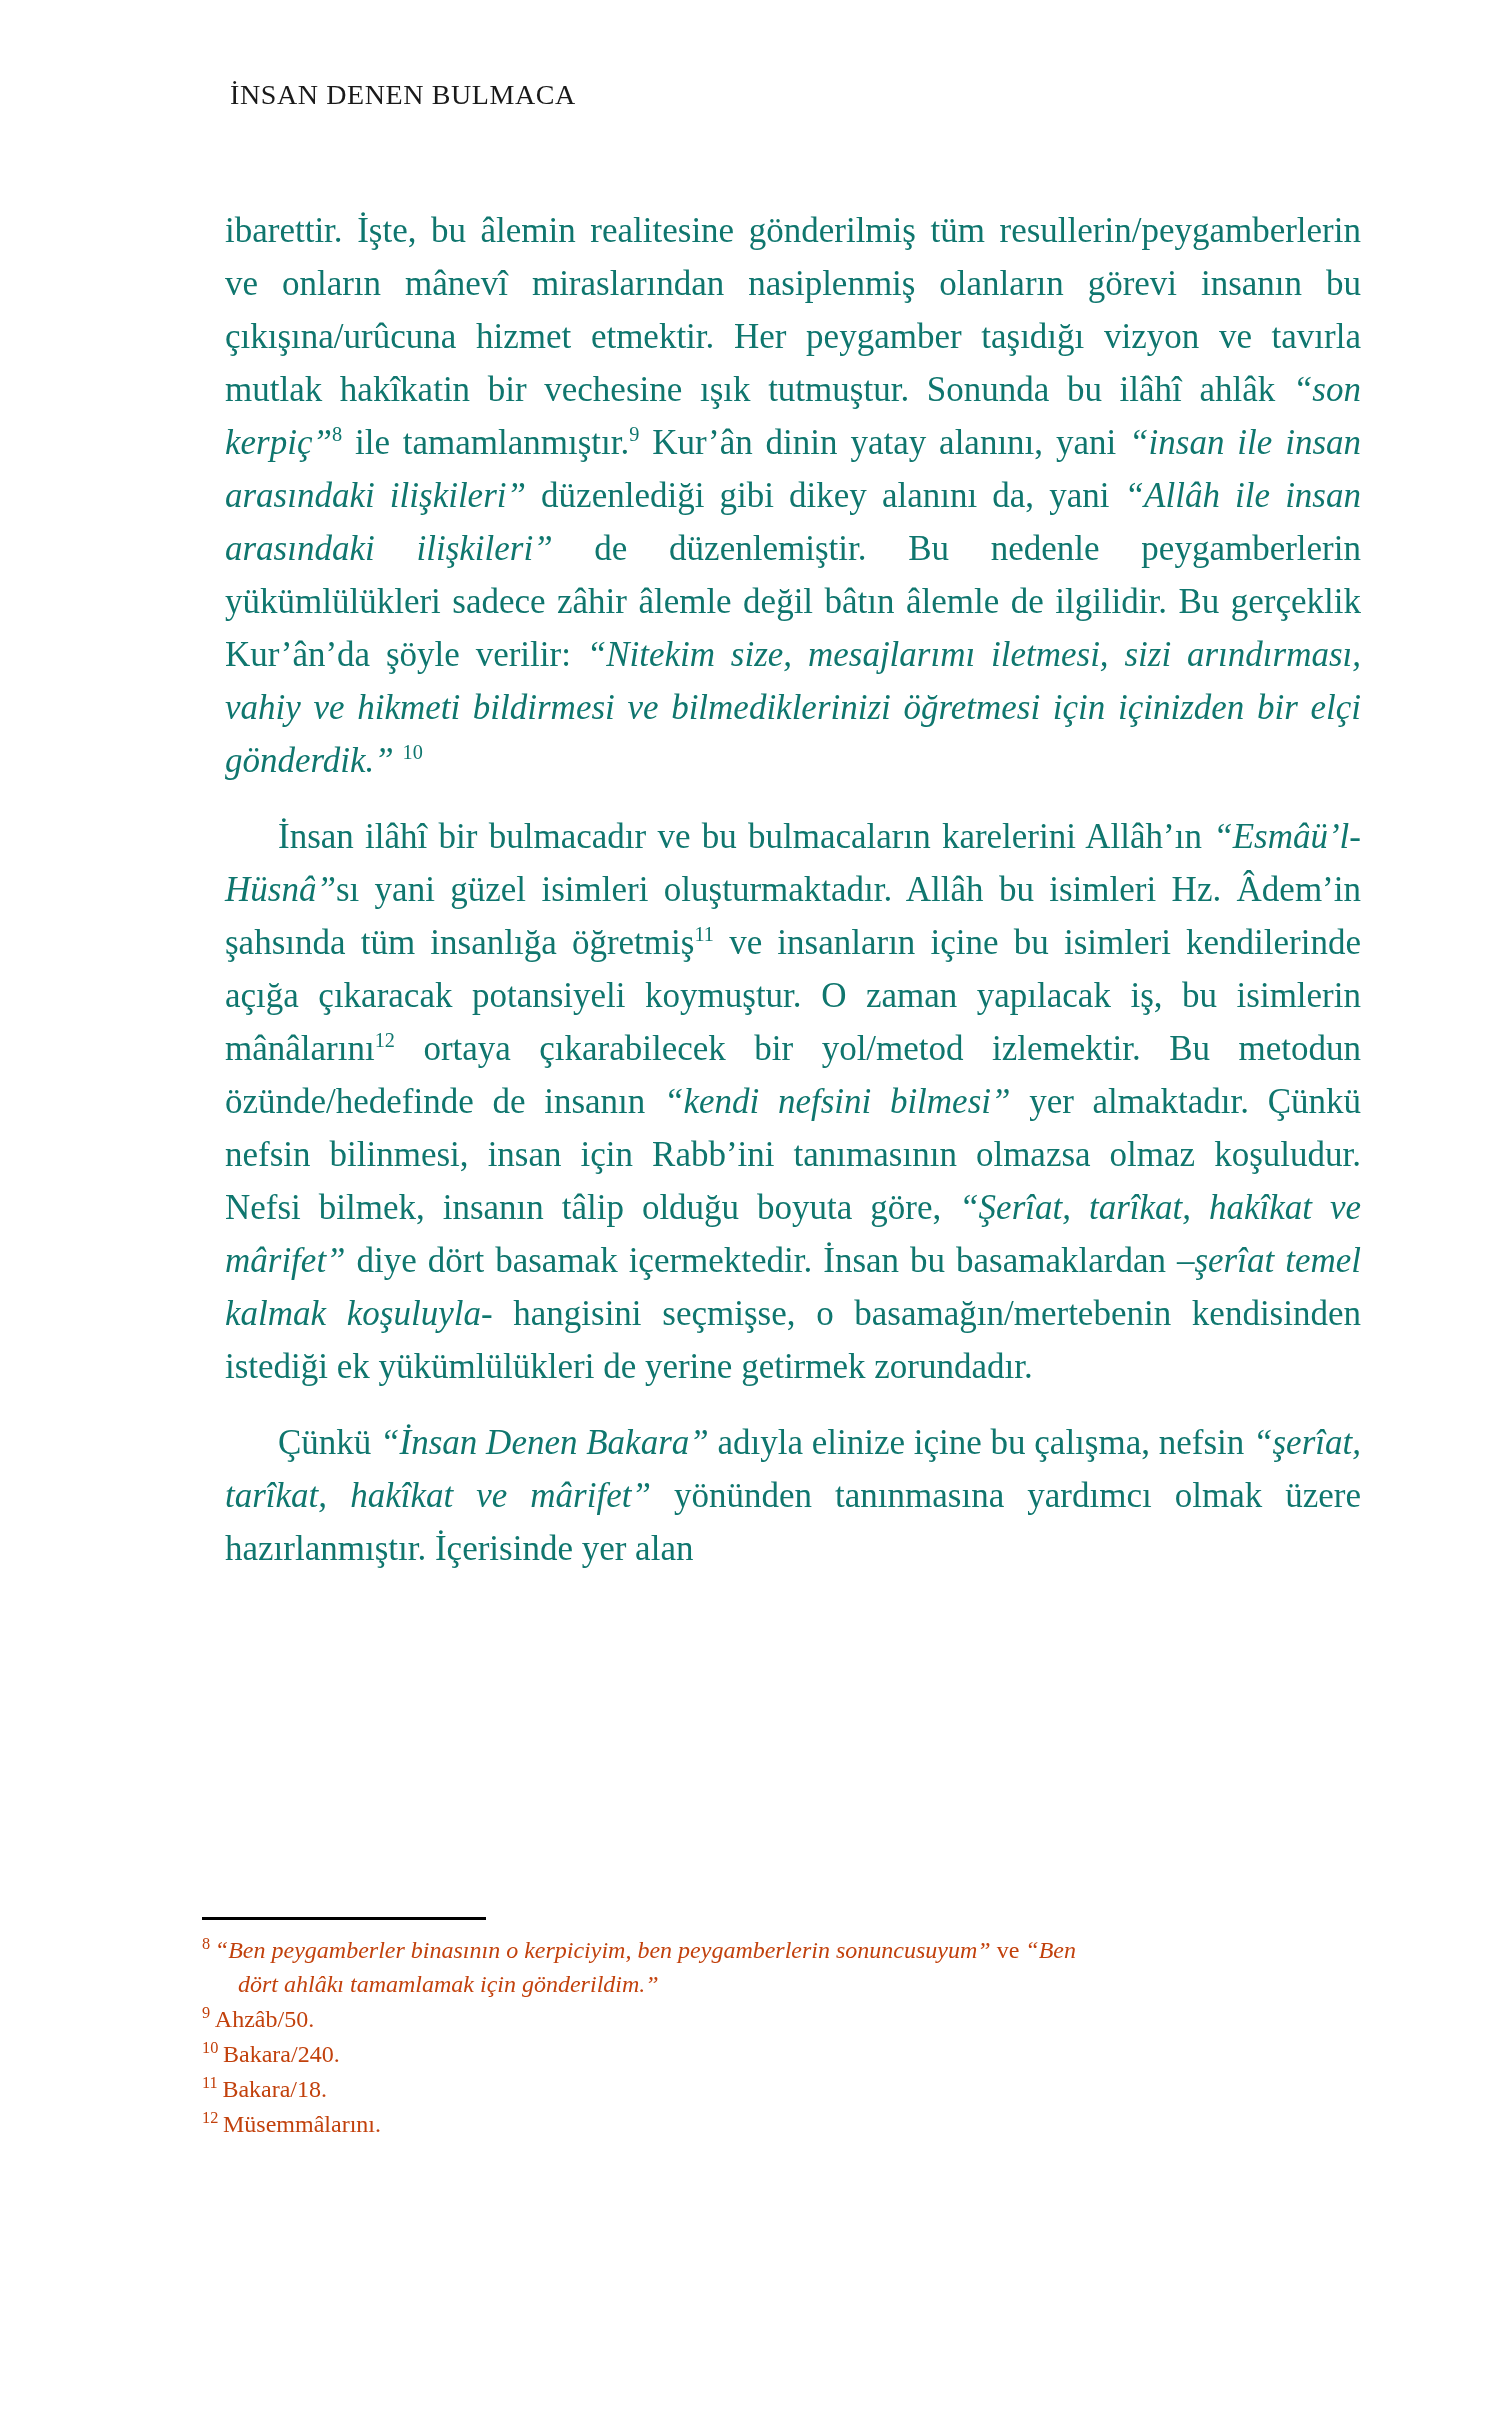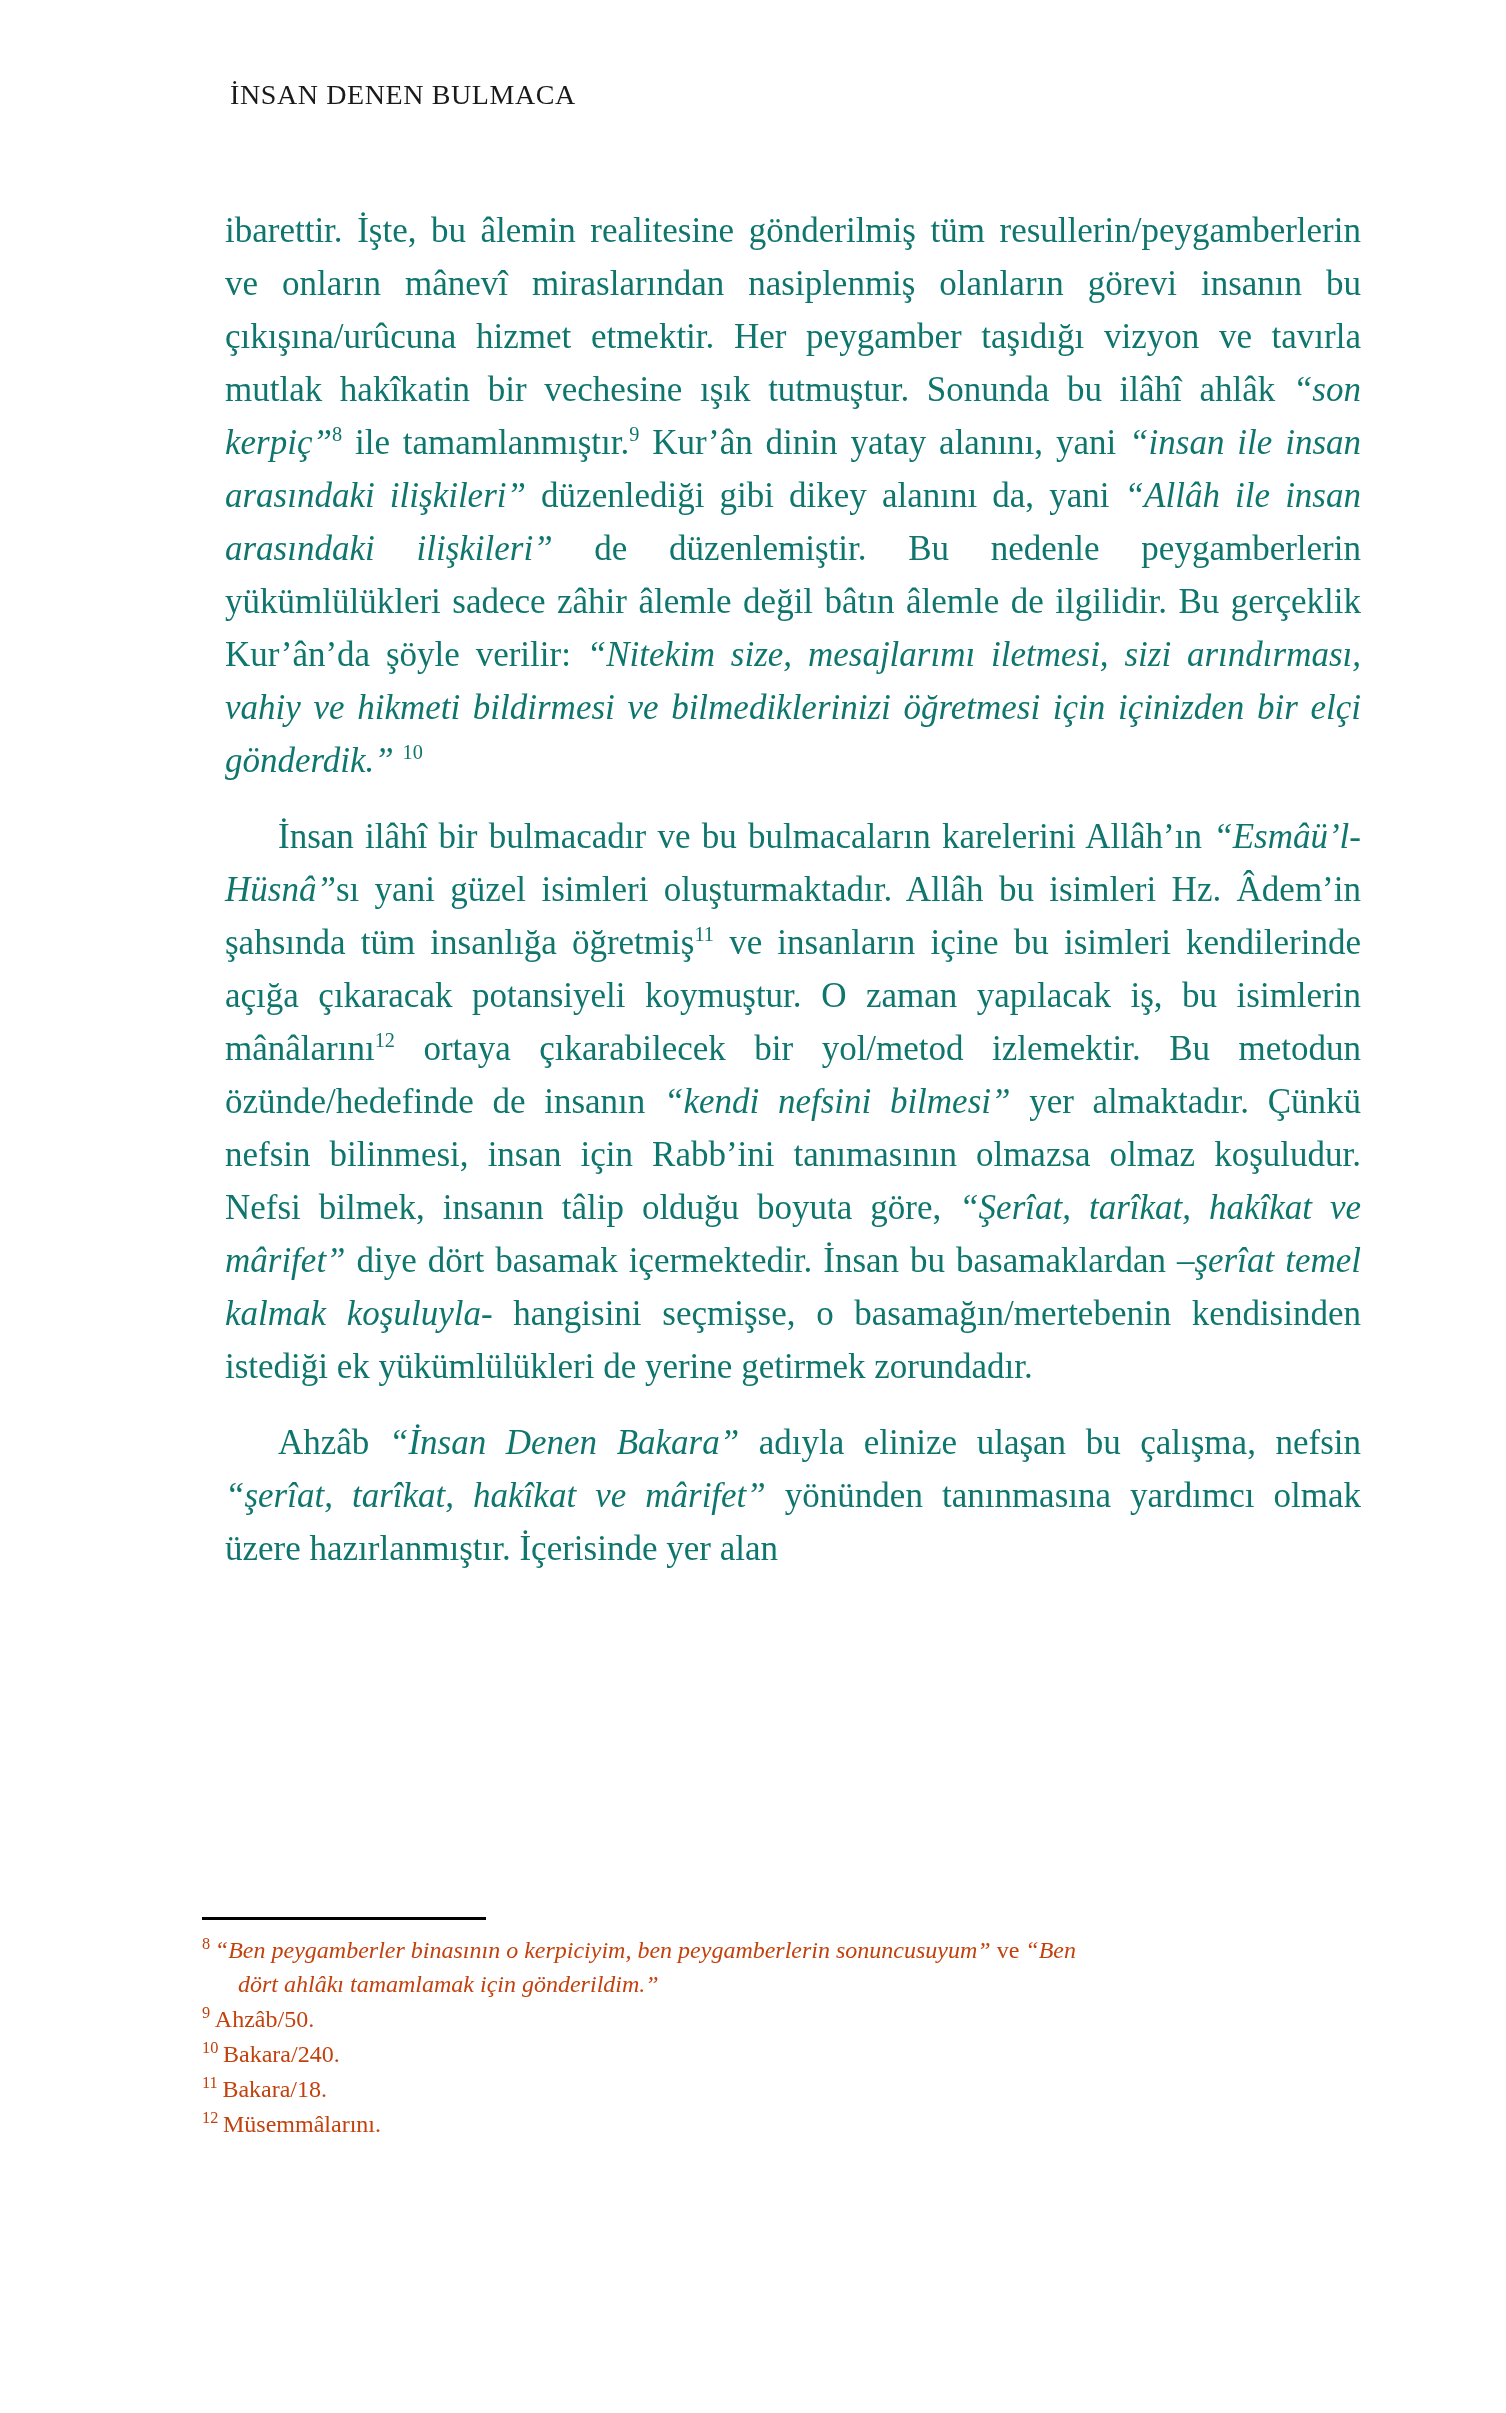--- a/index.html
+++ b/index.html
@@ -110,21 +110,21 @@
 <div class="page">
 
   <div class="running-header">İNSAN DENEN BULMACA</div>
 
   <div class="body-column">
 
     <p class="para"><span>ibarettir. İşte, bu âlemin realitesine gönderilmiş tüm resullerin/peygamberlerin ve onların mânevî miraslarından nasiplenmiş olanların görevi insanın bu çıkışına/urûcuna hizmet etmektir. Her peygamber taşıdığı vizyon ve tavırla mutlak hakîkatin bir vechesine ışık tutmuştur. Sonunda bu ilâhî ahlâk </span><span class="it">“son kerpiç”</span><sup class="fn">8</sup><span> ile tamamlanmıştır.</span><sup class="fn">9</sup><span> Kur’ân dinin yatay alanını, yani </span><span class="it">“insan ile insan arasındaki ilişkileri”</span><span> düzenlediği gibi dikey alanını da, yani </span><span class="it">“Allâh ile insan arasındaki ilişkileri”</span><span> de düzenlemiştir. Bu nedenle peygamberlerin yükümlülükleri sadece zâhir âlemle değil bâtın âlemle de ilgilidir. Bu gerçeklik Kur’ân’da şöyle verilir: </span><span class="it">“Nitekim size, mesajlarımı iletmesi, sizi arındırması, vahiy ve hikmeti bildirmesi ve bilmediklerinizi öğretmesi için içinizden bir elçi gönderdik.”</span> <sup class="fn">10</sup></p>
 
     <p class="para indented"><span>İnsan ilâhî bir bulmacadır ve bu bulmacaların karelerini Allâh’ın </span><span class="it">“Esmâü’l-Hüsnâ”</span><span>sı yani güzel isimleri oluşturmaktadır. Allâh bu isimleri Hz. Âdem’in şahsında tüm insanlığa öğretmiş</span><sup class="fn">11</sup><span> ve insanların içine bu isimleri kendilerinde açığa çıkaracak potansiyeli koymuştur. O zaman yapılacak iş, bu isimlerin mânâlarını</span><sup class="fn">12</sup><span> ortaya çıkarabilecek bir yol/metod izlemektir. Bu metodun özünde/hedefinde de insanın </span><span class="it">“kendi nefsini bilmesi”</span><span> yer almaktadır. Çünkü nefsin bilinmesi, insan için Rabb’ini tanımasının olmazsa olmaz koşuludur. Nefsi bilmek, insanın tâlip olduğu boyuta göre, </span><span class="it">“Şerîat, tarîkat, hakîkat ve mârifet”</span><span> diye dört basamak içermektedir. İnsan bu basamaklardan </span><span class="it">–şerîat temel kalmak koşuluyla-</span><span> hangisini seçmişse, o basamağın/mertebenin kendisinden istediği ek yükümlülükleri de yerine getirmek zorundadır.</span></p>
 
-    <p class="para indented"><span>Ahzâb </span><span class="it">“İnsan Denen Bakara”</span><span> adıyla elinize ulaşan bu çalışma, nefsin </span><span class="it">“şerîat, tarîkat, hakîkat ve mârifet”</span><span> yönünden tanınmasına yardımcı olmak üzere hazırlanmıştır. İçerisinde yer alan</span></p>
+    <p class="para indented"><span>Çünkü </span><span class="it">“İnsan Denen Bakara”</span><span> adıyla elinize içine bu çalışma, nefsin </span><span class="it">“şerîat, tarîkat, hakîkat ve mârifet”</span><span> yönünden tanınmasına yardımcı olmak üzere hazırlanmıştır. İçerisinde yer alan</span></p>
 
   </div>
 
   <div class="footnote-rule"></div>
 
   <div class="footnotes">
 
     <p class="fn-item hanging"><span class="fn-num">8</span><span class="it">“Ben peygamberler binasının o kerpiciyim, ben peygamberlerin sonuncusuyum”</span><span> ve </span><span class="it">“Ben</span><span class="fn-wrap-line it">dört ahlâkı tamamlamak için gönderildim.”</span></p>
 
     <p class="fn-item"><span class="fn-num">9</span><span>Ahzâb/50.</span></p>

